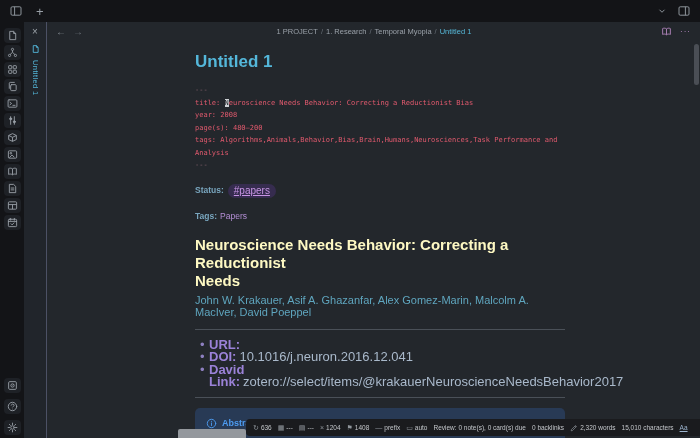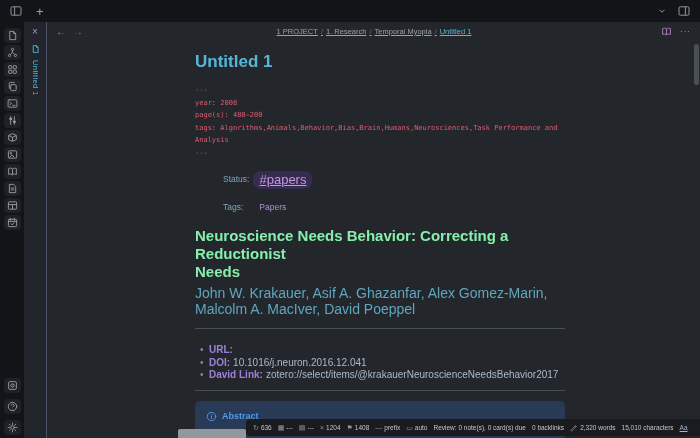--- a/index.html
+++ b/index.html
@@ -46,46 +46,46 @@
     writing-mode:vertical-rl; color:#54b7da; font-size:7.5px;
     margin-top:6px; letter-spacing:.4px; white-space:nowrap;
   }
 
   
   .main { position:absolute; left:48px; top:22px; right:0; bottom:0; background:#23272c; overflow:hidden; }
   .main-header { height:18px; position:relative; display:flex; align-items:center; }
   .nav-arrows { position:absolute; left:8px; top:0; height:18px; display:flex; gap:7px; align-items:center; }
   .nav-arrows span { font-size:10px; color:#848b92; }
   .nav-arrows .fwd { color:#6a7077; }
-  .breadcrumb { margin:12px auto; font-size:7.5px; color:#9aa1a9; white-space:nowrap;text-decoration:underline; }
+  .breadcrumb { margin:12px auto; font-size:7.5px; color:#9aa1a9; white-space:nowrap; }
   .bc-sep { color:#676e76; margin:0 3px; }
   .bc-current { color:#56b8d8; }
   .header-actions { position:absolute; right:9px; top:0; height:18px; display:flex; gap:8px; align-items:center; color:#b286bd; }
   .more-dots { font-size:8px; letter-spacing:1px; color:#b286bd; }
 
   
   .content { margin-left:147px; width:370px; padding-top:11px; }
   .inline-title { font-size:17px; line-height:21px; color:#54b7da; font-weight:bold; }
   .fm {
     margin-top:12px; font-family:"DejaVu Sans Mono", monospace;
     font-size:7px; line-height:12.5px; color:#e25a6e;
   }
   .fm .fence { color:#8a6570; }
   .cursor { background:#ced2d6; color:#23272c; }
   .meta-line { margin-top:12px; font-size:8.5px; }
-  .meta-label { color:#79a6bf; font-weight:normal;margin-left:28px; }
+  .meta-label { color:#79a6bf; font-weight:bold; }
   .pill {
     display:inline-block; background:#362c4f; color:#c794e4; text-decoration:underline;
-    font-size:13px; border-radius:8px; padding:1px 6px 2px; margin-left:4px; vertical-align:middle;
-  }
-  .tag-link { color:#b48fd6; margin-left:16px;text-align:right; }
-  .paper-title { margin-top:15px; font-size:15px; line-height:18px; color:#86efac; font-weight:bold; }
-  .paper-authors { margin-top:4px; font-size:14px; color:#5fa6bf; }
+    font-size:10px; border-radius:8px; padding:1px 6px 2px; margin-left:4px; vertical-align:middle;
+  }
+  .tag-link { color:#b48fd6; margin-left:3px;text-align:right; }
+  .paper-title { margin-top:15px; font-size:15px; line-height:18px; color:#fef9c3; font-weight:bold; }
+  .paper-authors { margin-top:4px; font-size:11px; color:#5fa6bf; }
   .rule { border:none; border-top:1px solid #4a5058; margin:11px 0 0; }
-  .links { margin-top:15px; list-style:none; padding-left:14px; font-size:10px; line-height:12.5px; color:#a9b9cb; }
+  .links { margin-top:9px; list-style:none; padding-left:14px; font-size:13px; line-height:12.5px; color:#a9b9cb; }
   .links li { position:relative; }
   .links li::before { content:"•"; position:absolute; left:-9px; color:#8d7fc0; }
   .link-label { color:#9b82d8; font-weight:bold; margin-right:3px; }
   .callout { margin-top:10px; background:#283a55; border-radius:5px; padding:10px 11px; height:60px; }
   .callout-title { display:flex; align-items:center; gap:5px; color:#4d9bf0; font-size:9px; font-weight:bold; }
 
   
   .statusbar {
     position:absolute; left:246px; right:0; bottom:2px; height:17px;
     background:#1a1b1e; border-radius:4px 0 0 4px;
@@ -288,20 +288,21 @@
         </span>
       <span class="more-dots">···</span>
     </div>
   </div>
 
   <div class="content">
     <div class="inline-title">Untitled 1</div>
 
     <div class="fm">
       <div class="fence">---</div>
+      <div><span>title: </span><span class="cursor">N</span><span>euroscience Needs Behavior: Correcting a Reductionist Bias</span></div>
       <div>year: 2008</div>
       <div>page(s): 480–200</div>
       <div>tags: Algorithms,Animals,Behavior,Bias,Brain,Humans,Neurosciences,Task Performance and Analysis</div>
       <div class="fence">---</div>
     </div>
 
     <div class="meta-line">
       <span class="meta-label">Status:</span><span class="pill">#papers</span>
     </div>
     <div class="meta-line" style="margin-top:13px;">

